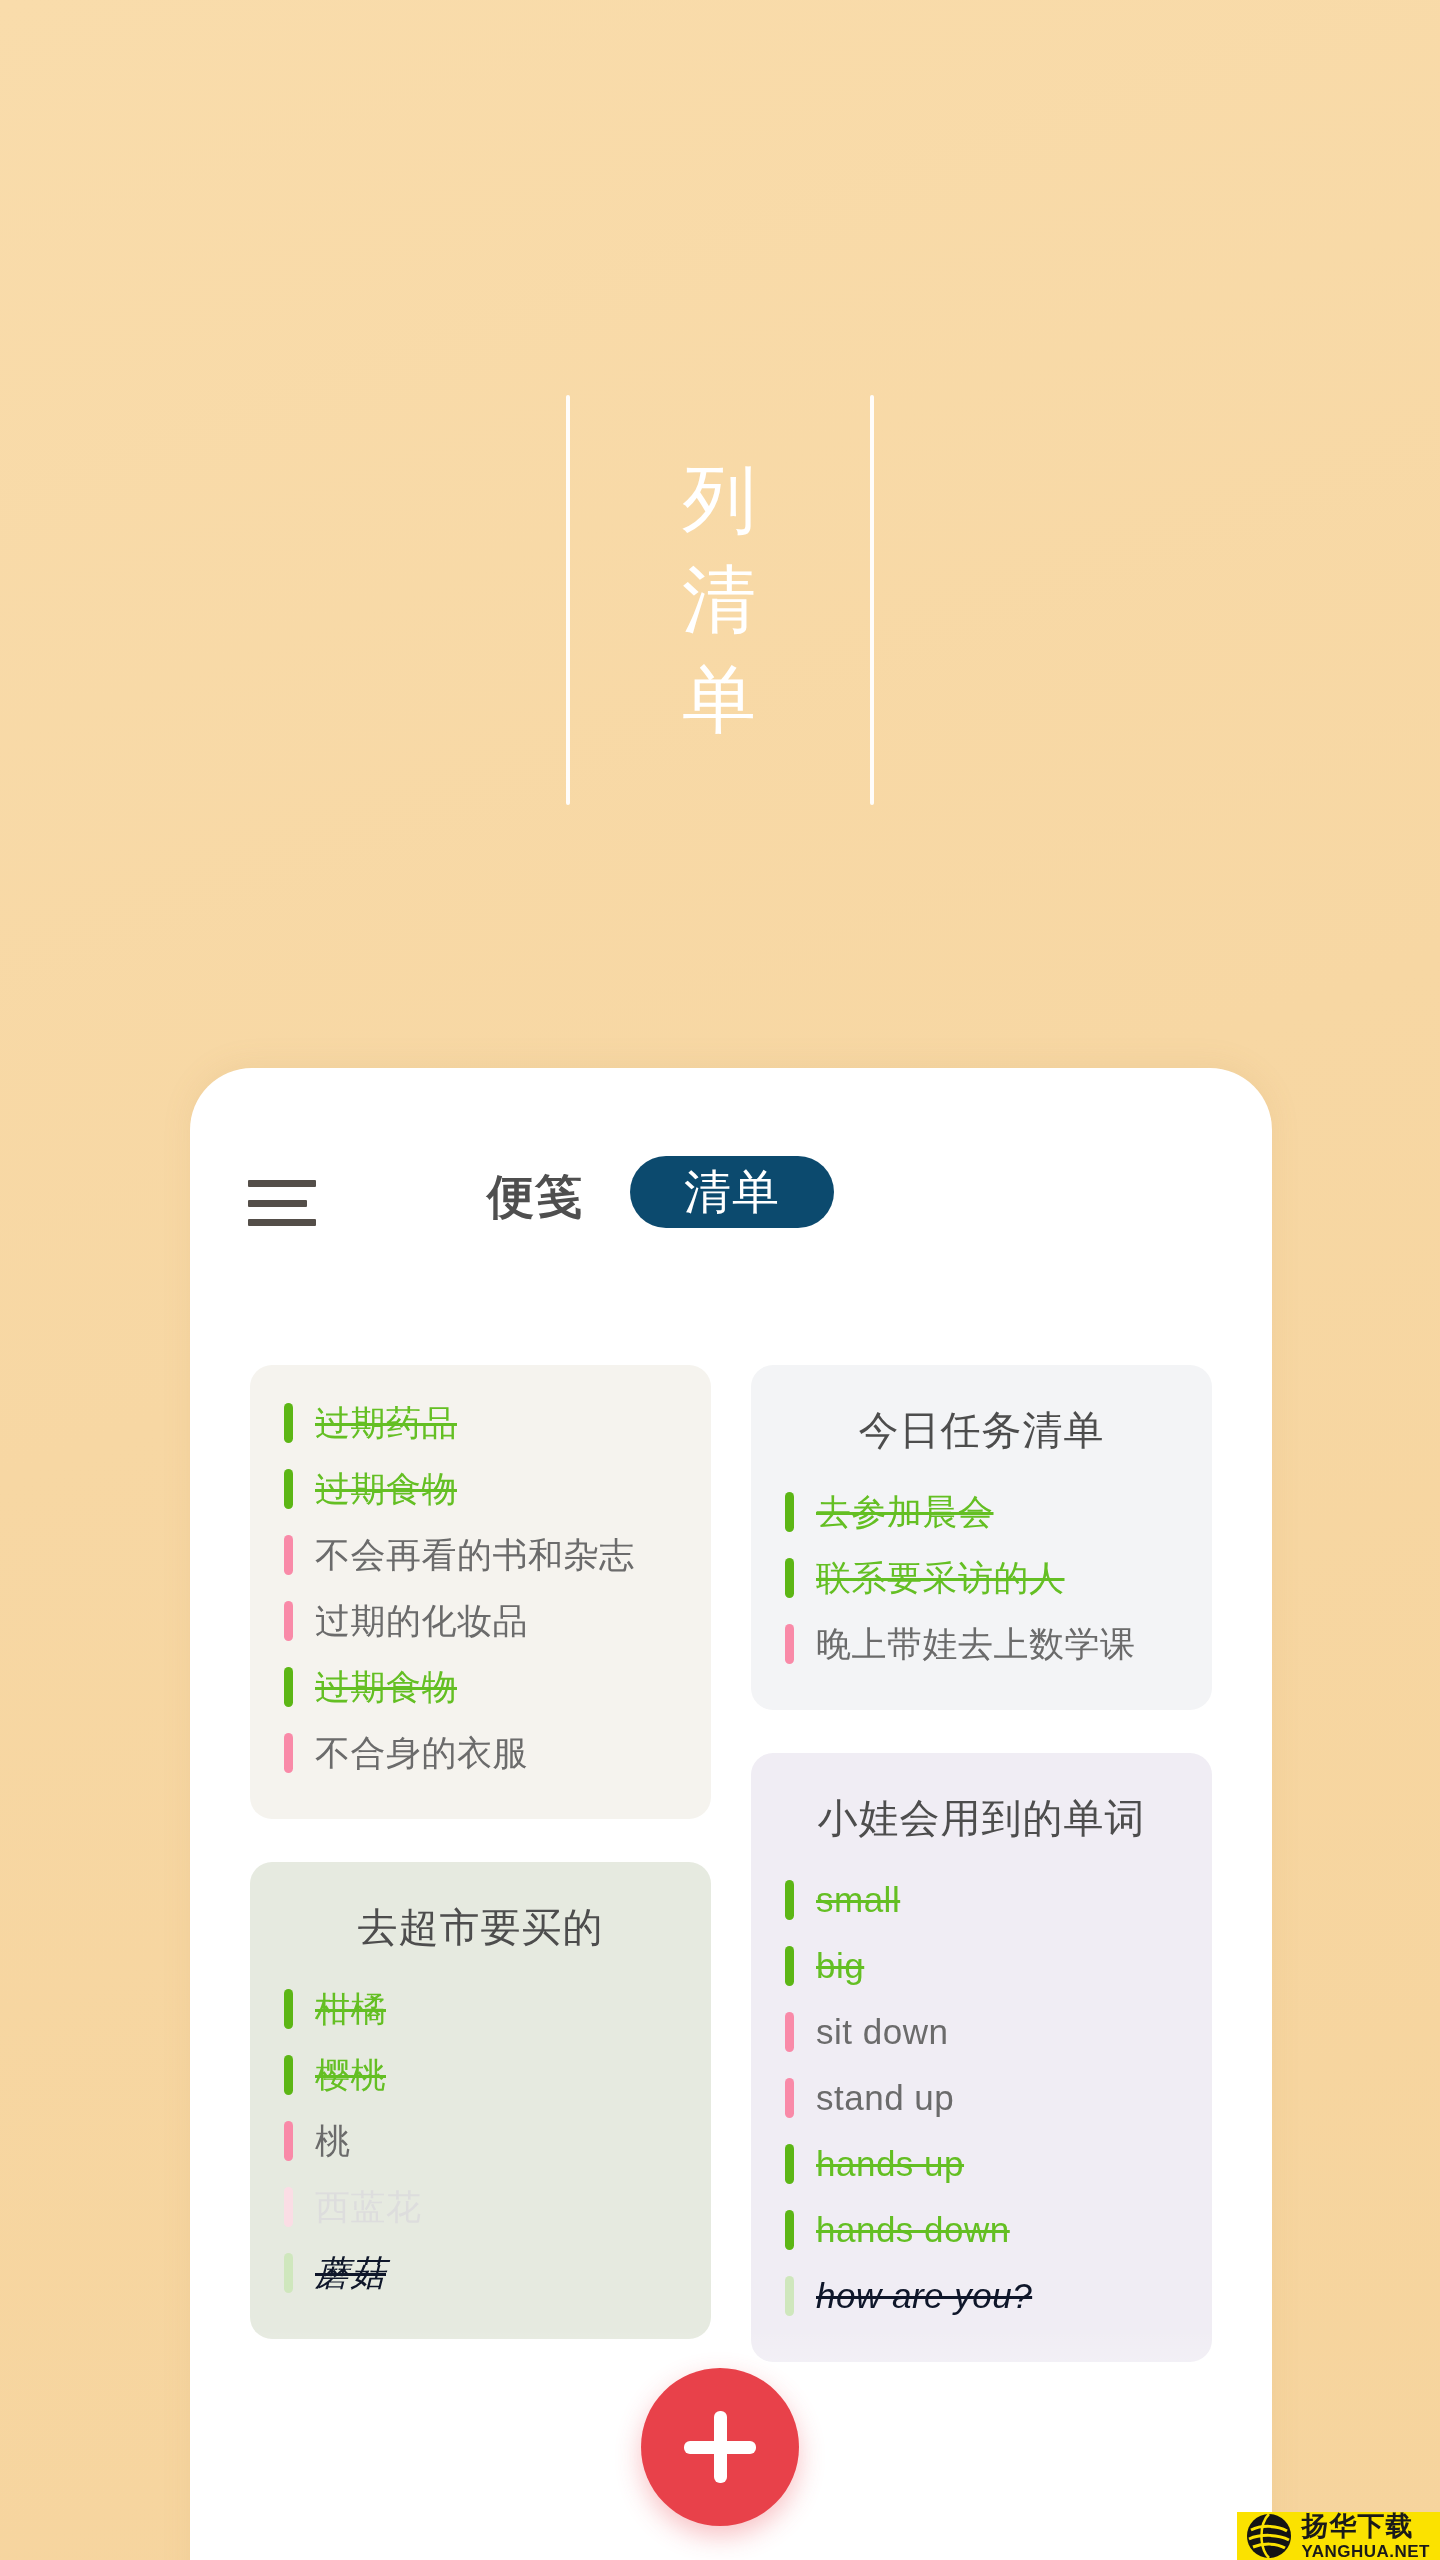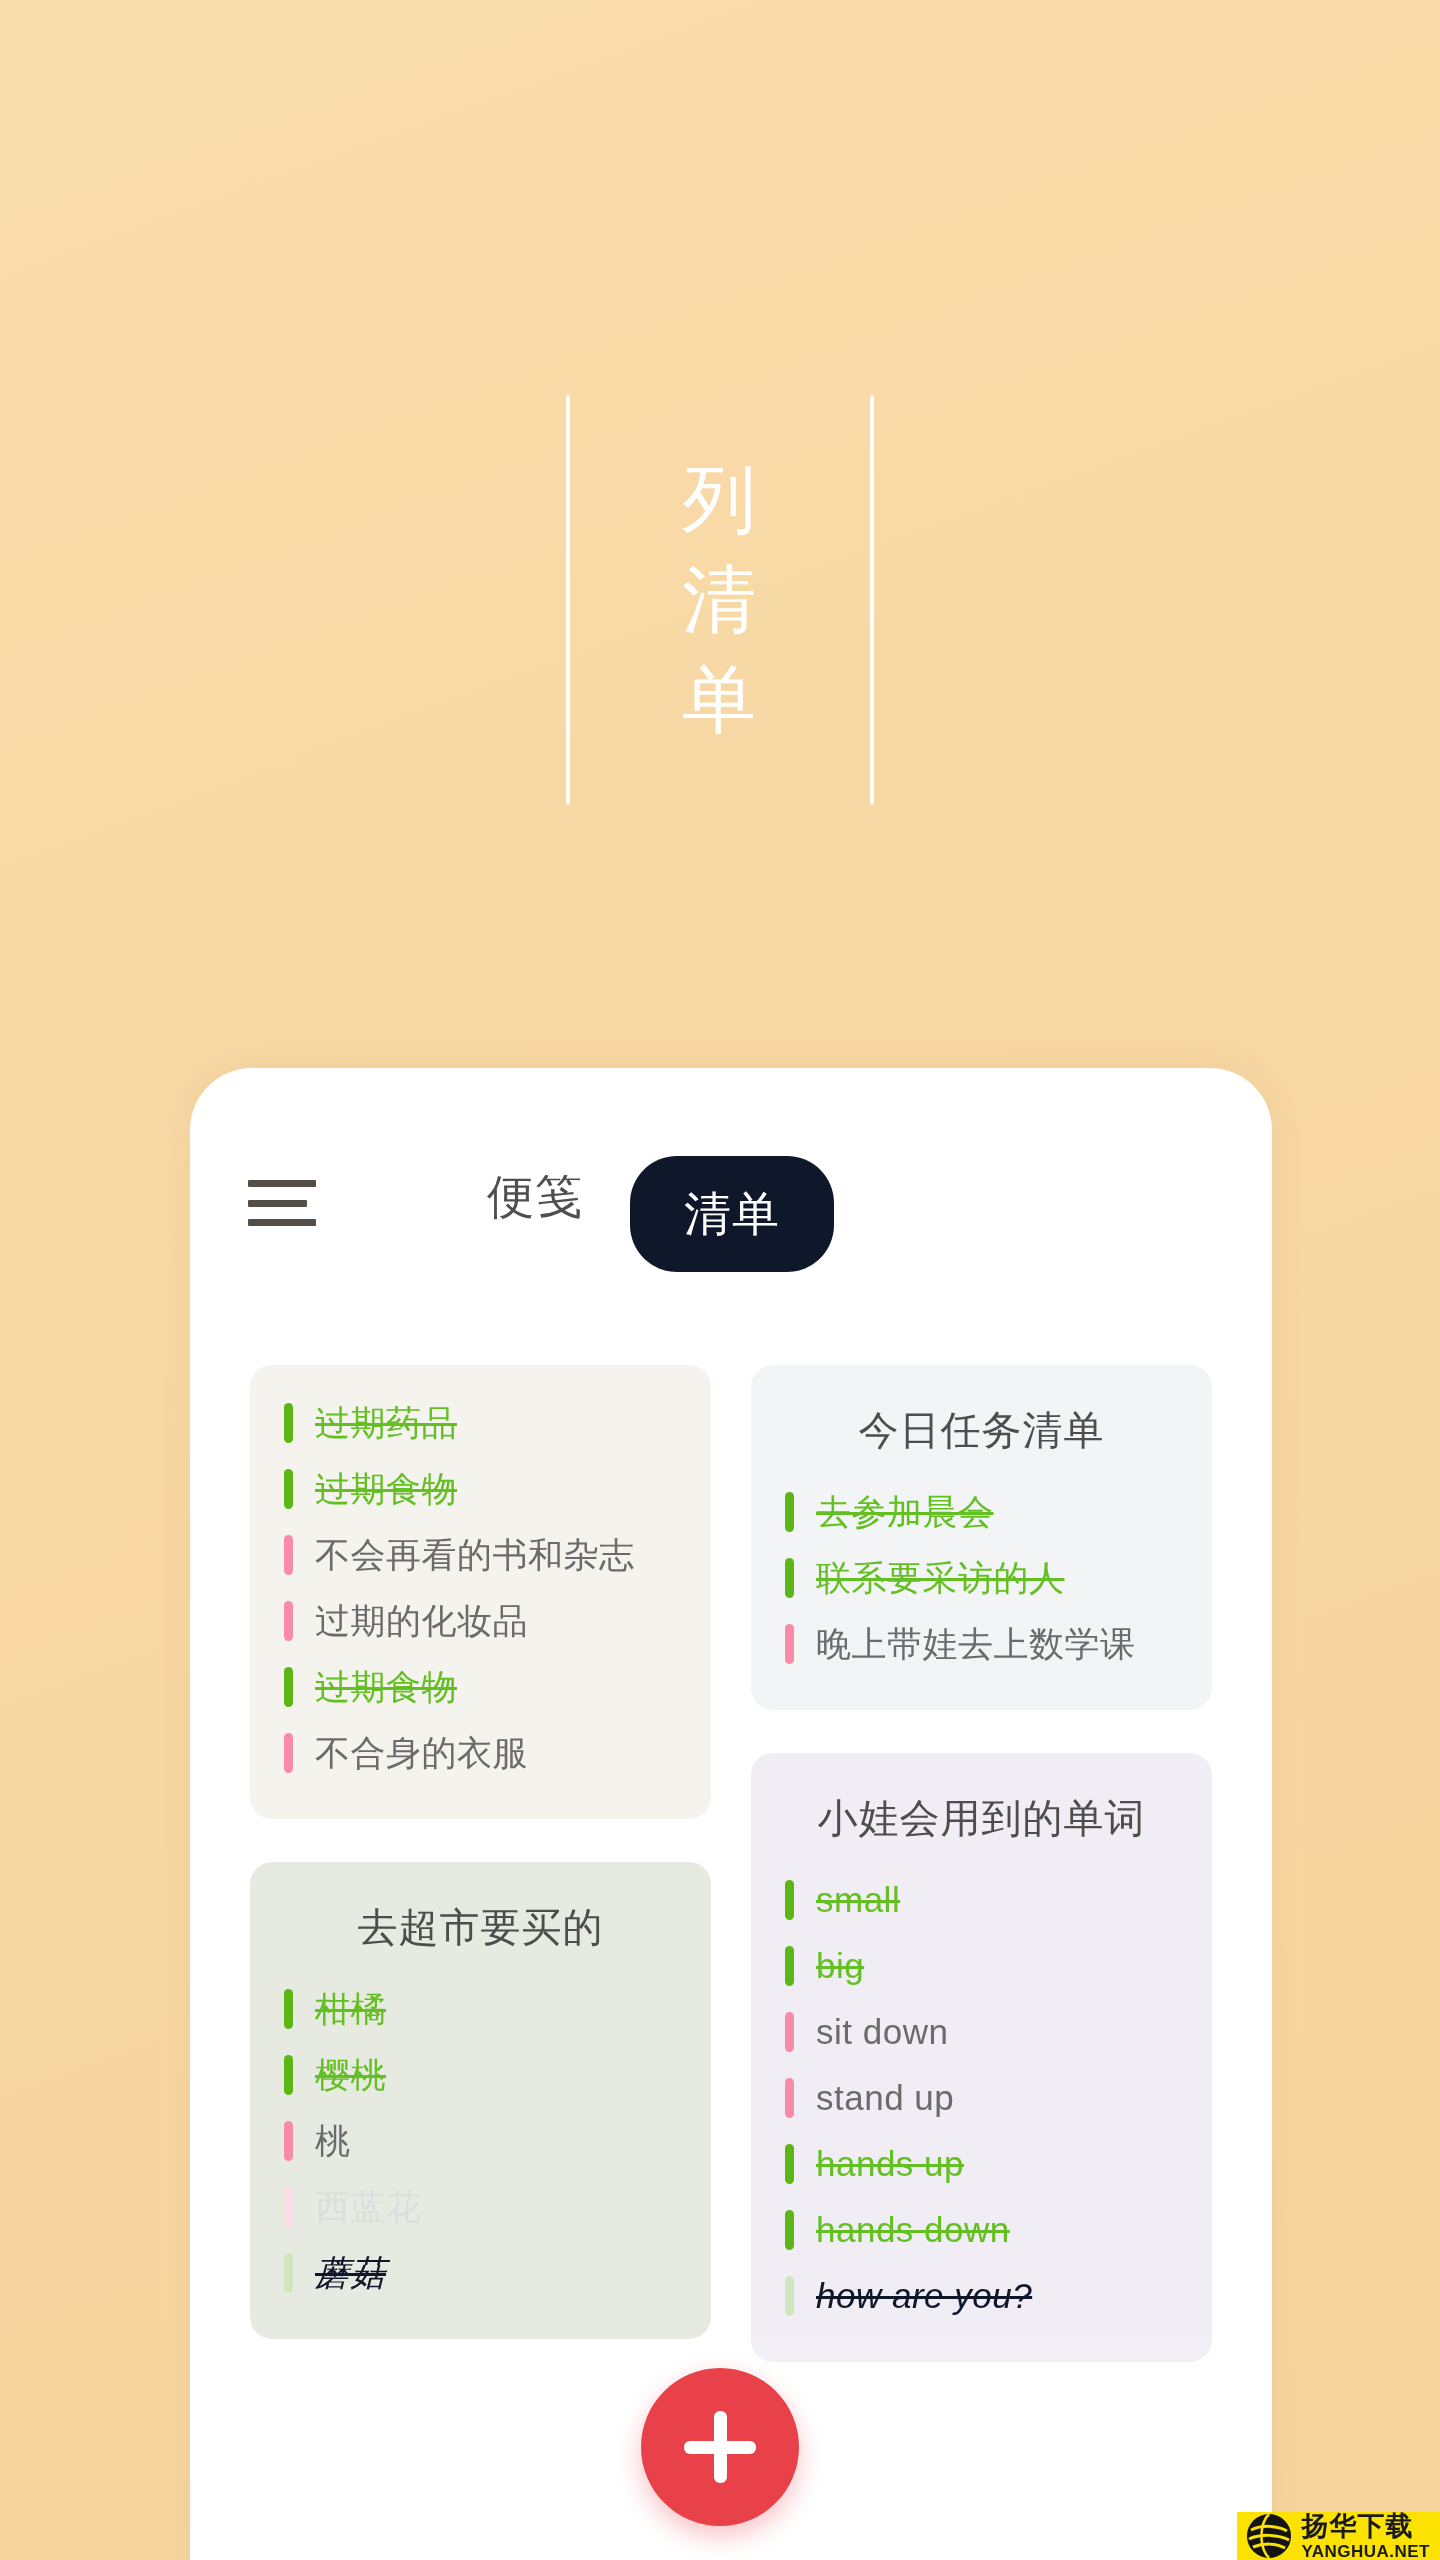--- a/index.html
+++ b/index.html
@@ -62,27 +62,27 @@
     width:68px; height:46px;
     display:flex; flex-direction:column; justify-content:space-between;
   }
   .hamburger i { display:block; height:7px; background:#544e49; border-radius:1px; }
   .hamburger i:nth-child(1){ width:68px; }
   .hamburger i:nth-child(2){ width:59px; }
   .hamburger i:nth-child(3){ width:68px; }
 
   .tab-notes {
     position:absolute; left:297px; top:98px;
-    font-size:47px; color:#4f4f4f; font-weight:400;
+    font-size:47px; color:#4f4f4f; font-weight:700;
     letter-spacing:1px;
   }
   .tab-lists {
     position:absolute; left:440px; top:88px;
-    width:204px; height:116px; border-radius:47px;
-    background:#0f172a;
+    width:204px; height:72px; border-radius:47px;
+    background:#0c4a6e;
     display:flex; align-items:center; justify-content:center;
     font-size:47px; color:#ffffff; letter-spacing:1px;
   }
 
   
   .board {
     position:absolute; left:60px; top:297px;
     width:962px; height:1263px;
     display:flex; gap:40px;
   }

